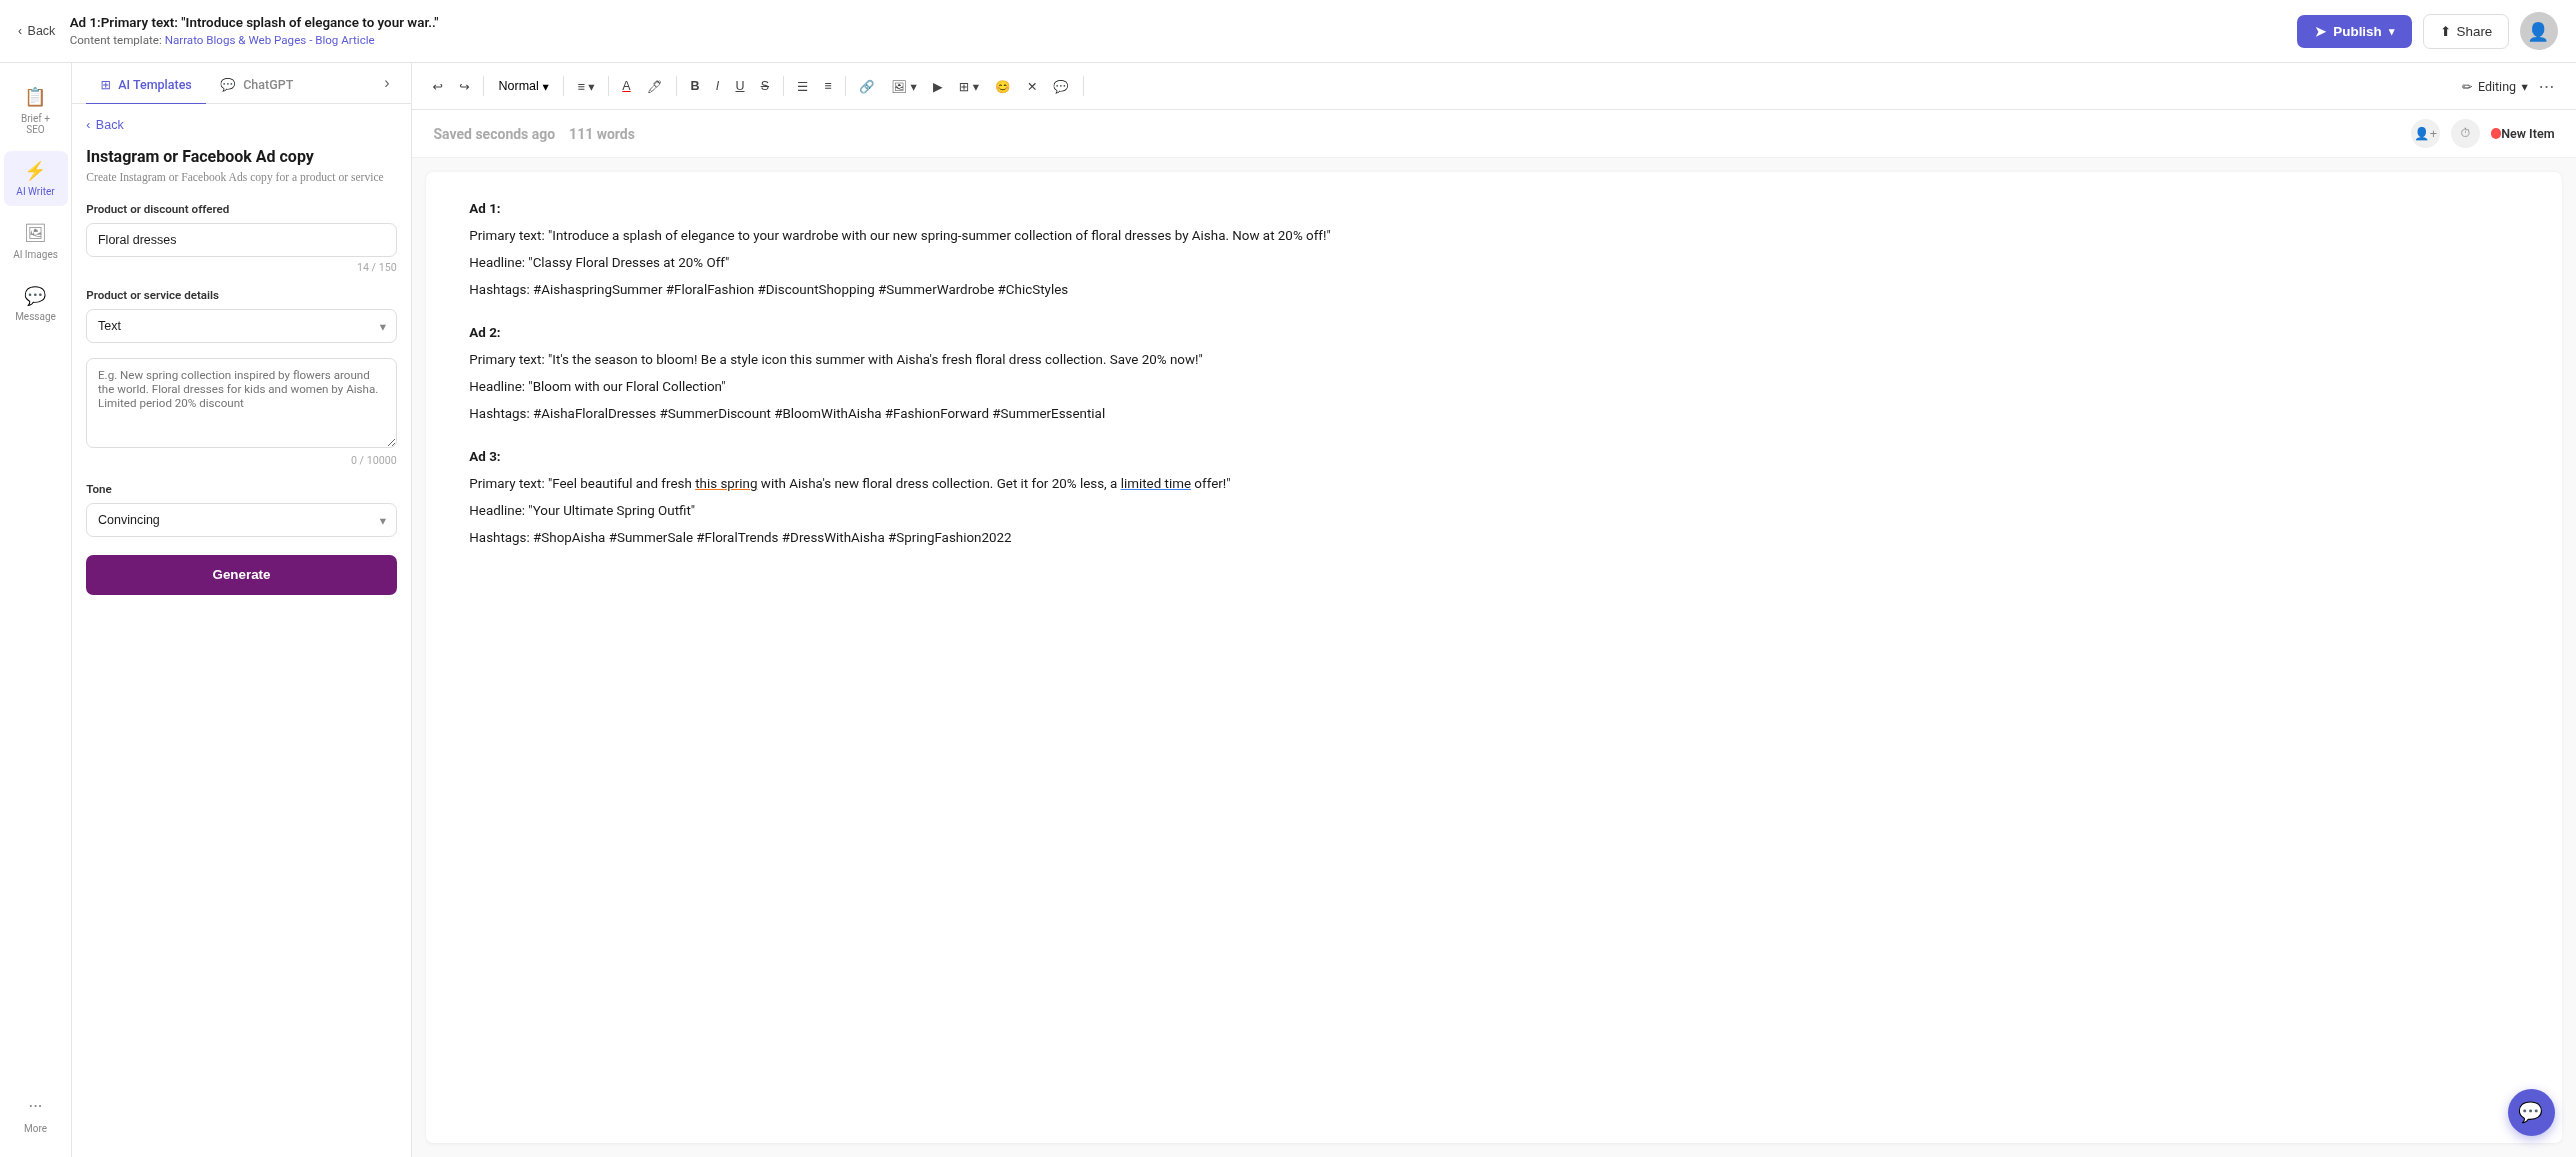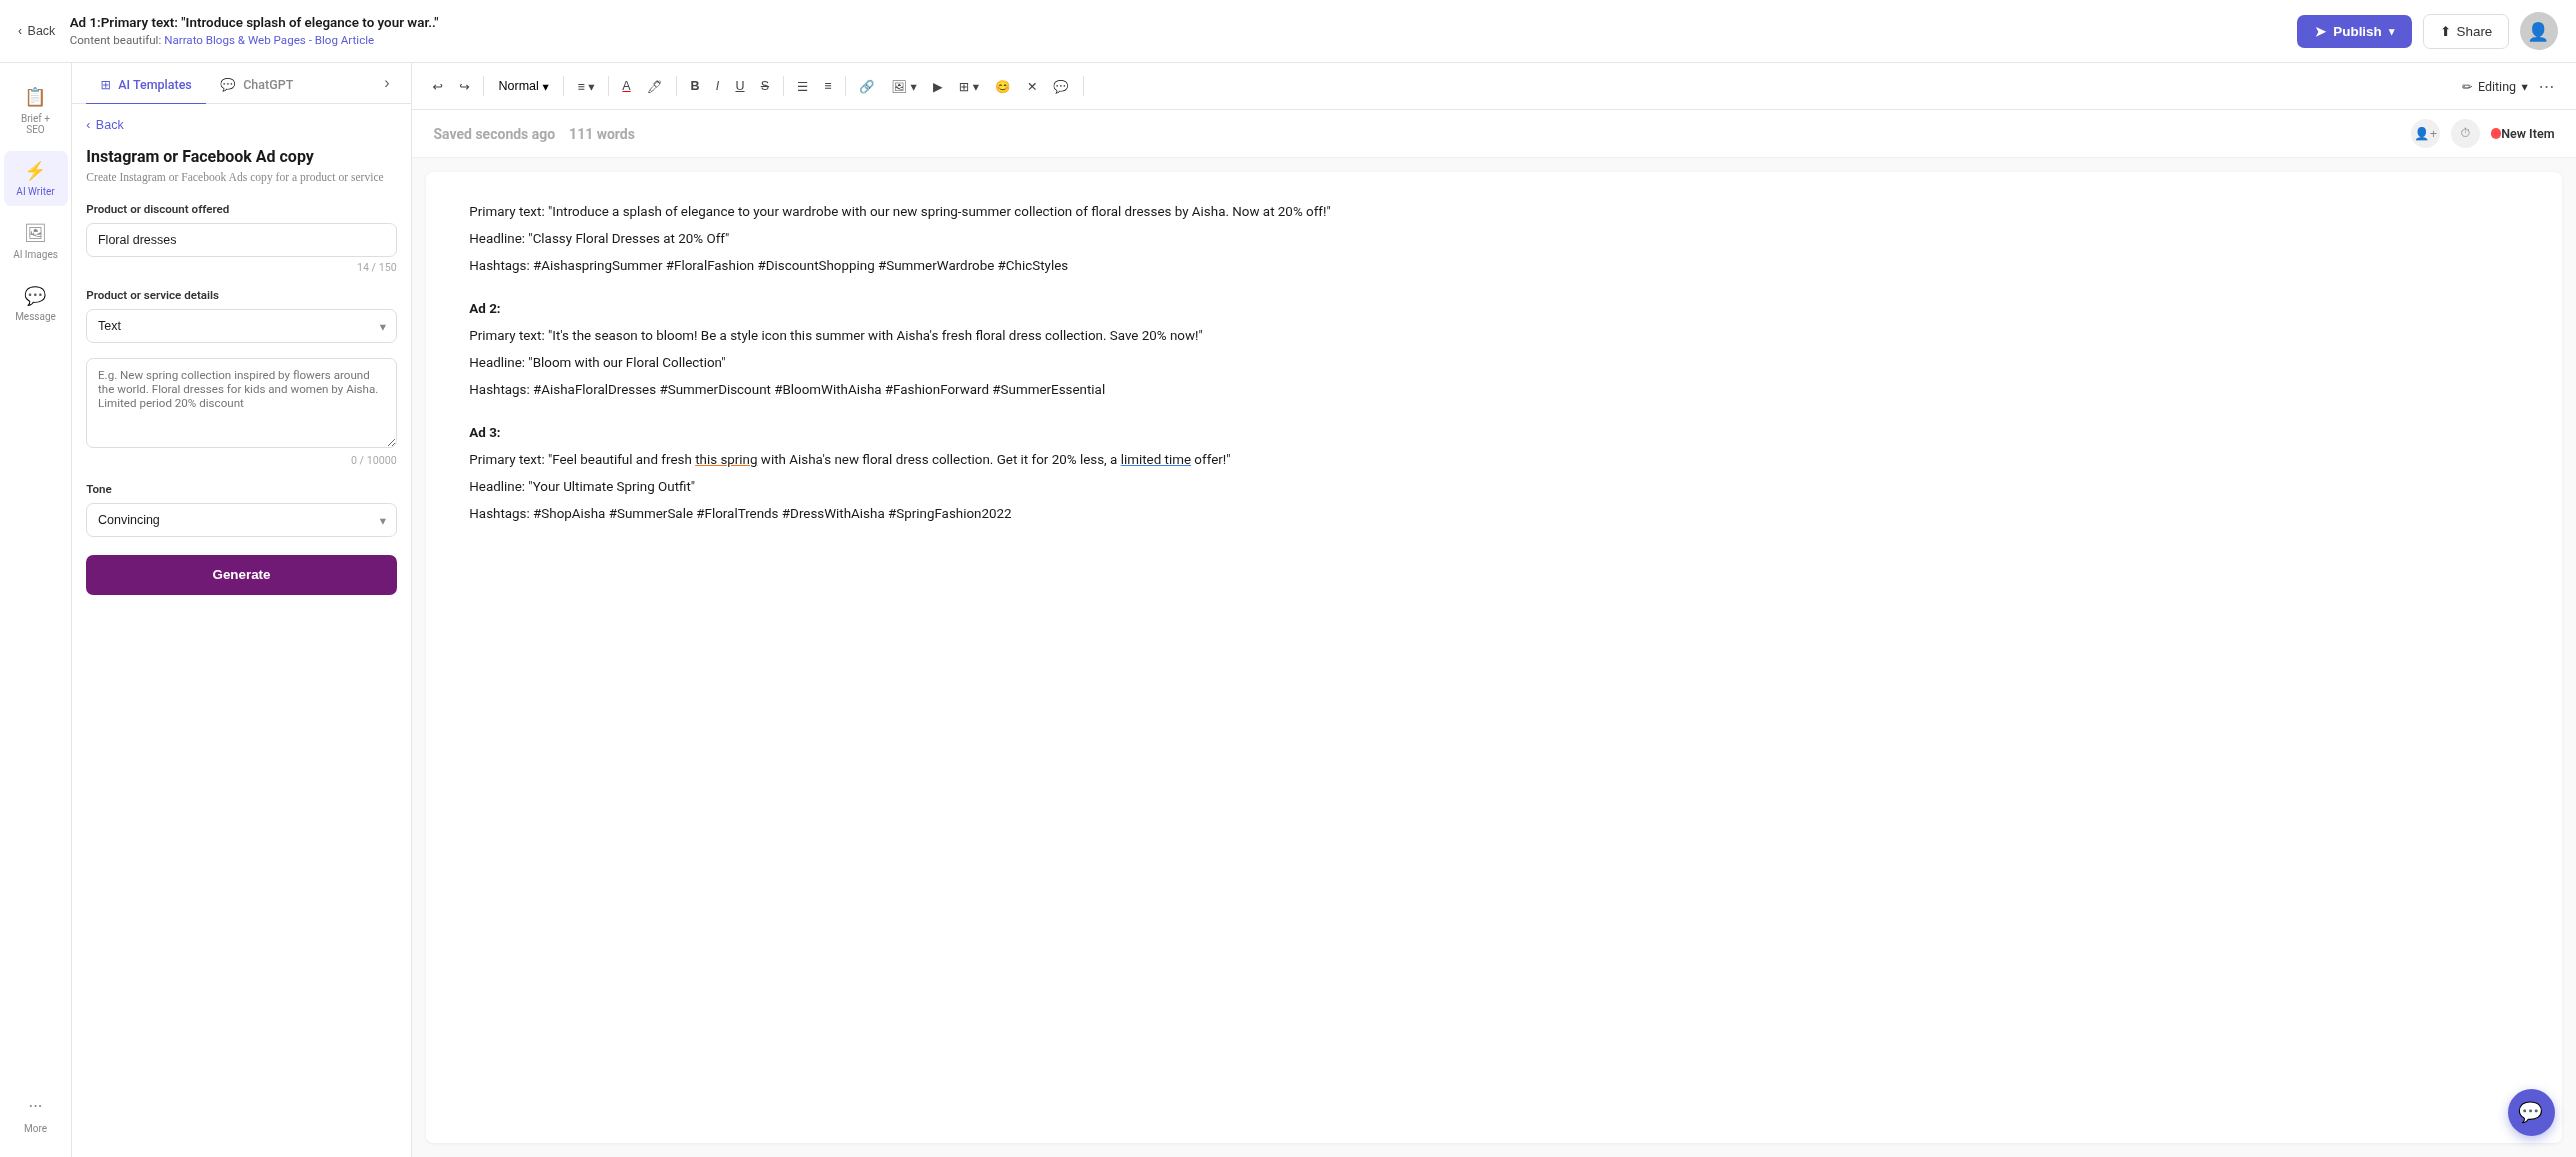--- a/index.html
+++ b/index.html
@@ -173,21 +173,21 @@
 
 <div class="topbar">
   <div style="display:flex;align-items:center;gap:14.3px;">
     <button class="back-btn">
       <span>‹</span>
       <span>Back</span>
     </button>
     <div class="topbar-left">
       <div class="topbar-title">Ad 1:Primary text: "Introduce splash of elegance to your war.."</div>
       <div class="topbar-sub">
-        <span>Content beautiful:</span>
+        <span>Content template:</span>
         <a href="#">Narrato Blogs &amp; Web Pages - Blog Article</a>
       </div>
     </div>
   </div>
   <div class="topbar-right">
     <button class="publish-btn">
       <span>➤</span>
       <span>Publish</span>
       <span class="chevron">▾</span>
     </button>
@@ -331,20 +331,21 @@
         <div class="new-item-badge">
           <div class="new-item-dot"></div>
           <span>New Item</span>
         </div>
       </div>
     </div>
 
     <div class="editor-content">
 
       <div class="ad-block">
+        <div class="ad-label">Ad 1:</div>
         <div class="ad-line">Primary text: "Introduce a splash of elegance to your wardrobe with our new spring-summer collection of floral dresses by Aisha. Now at 20% off!"</div>
         <div class="ad-line">Headline: "Classy Floral Dresses at 20% Off"</div>
         <div class="ad-line">Hashtags: #AishaspringSummer #FloralFashion #DiscountShopping #SummerWardrobe #ChicStyles</div>
       </div>
 
       <div class="ad-block">
         <div class="ad-label">Ad 2:</div>
         <div class="ad-line">Primary text: "It's the season to bloom! Be a style icon this summer with Aisha's fresh floral dress collection. Save 20% now!"</div>
         <div class="ad-line">Headline: "Bloom with our Floral Collection"</div>
         <div class="ad-line">Hashtags: #AishaFloralDresses #SummerDiscount #BloomWithAisha #FashionForward #SummerEssential</div>

